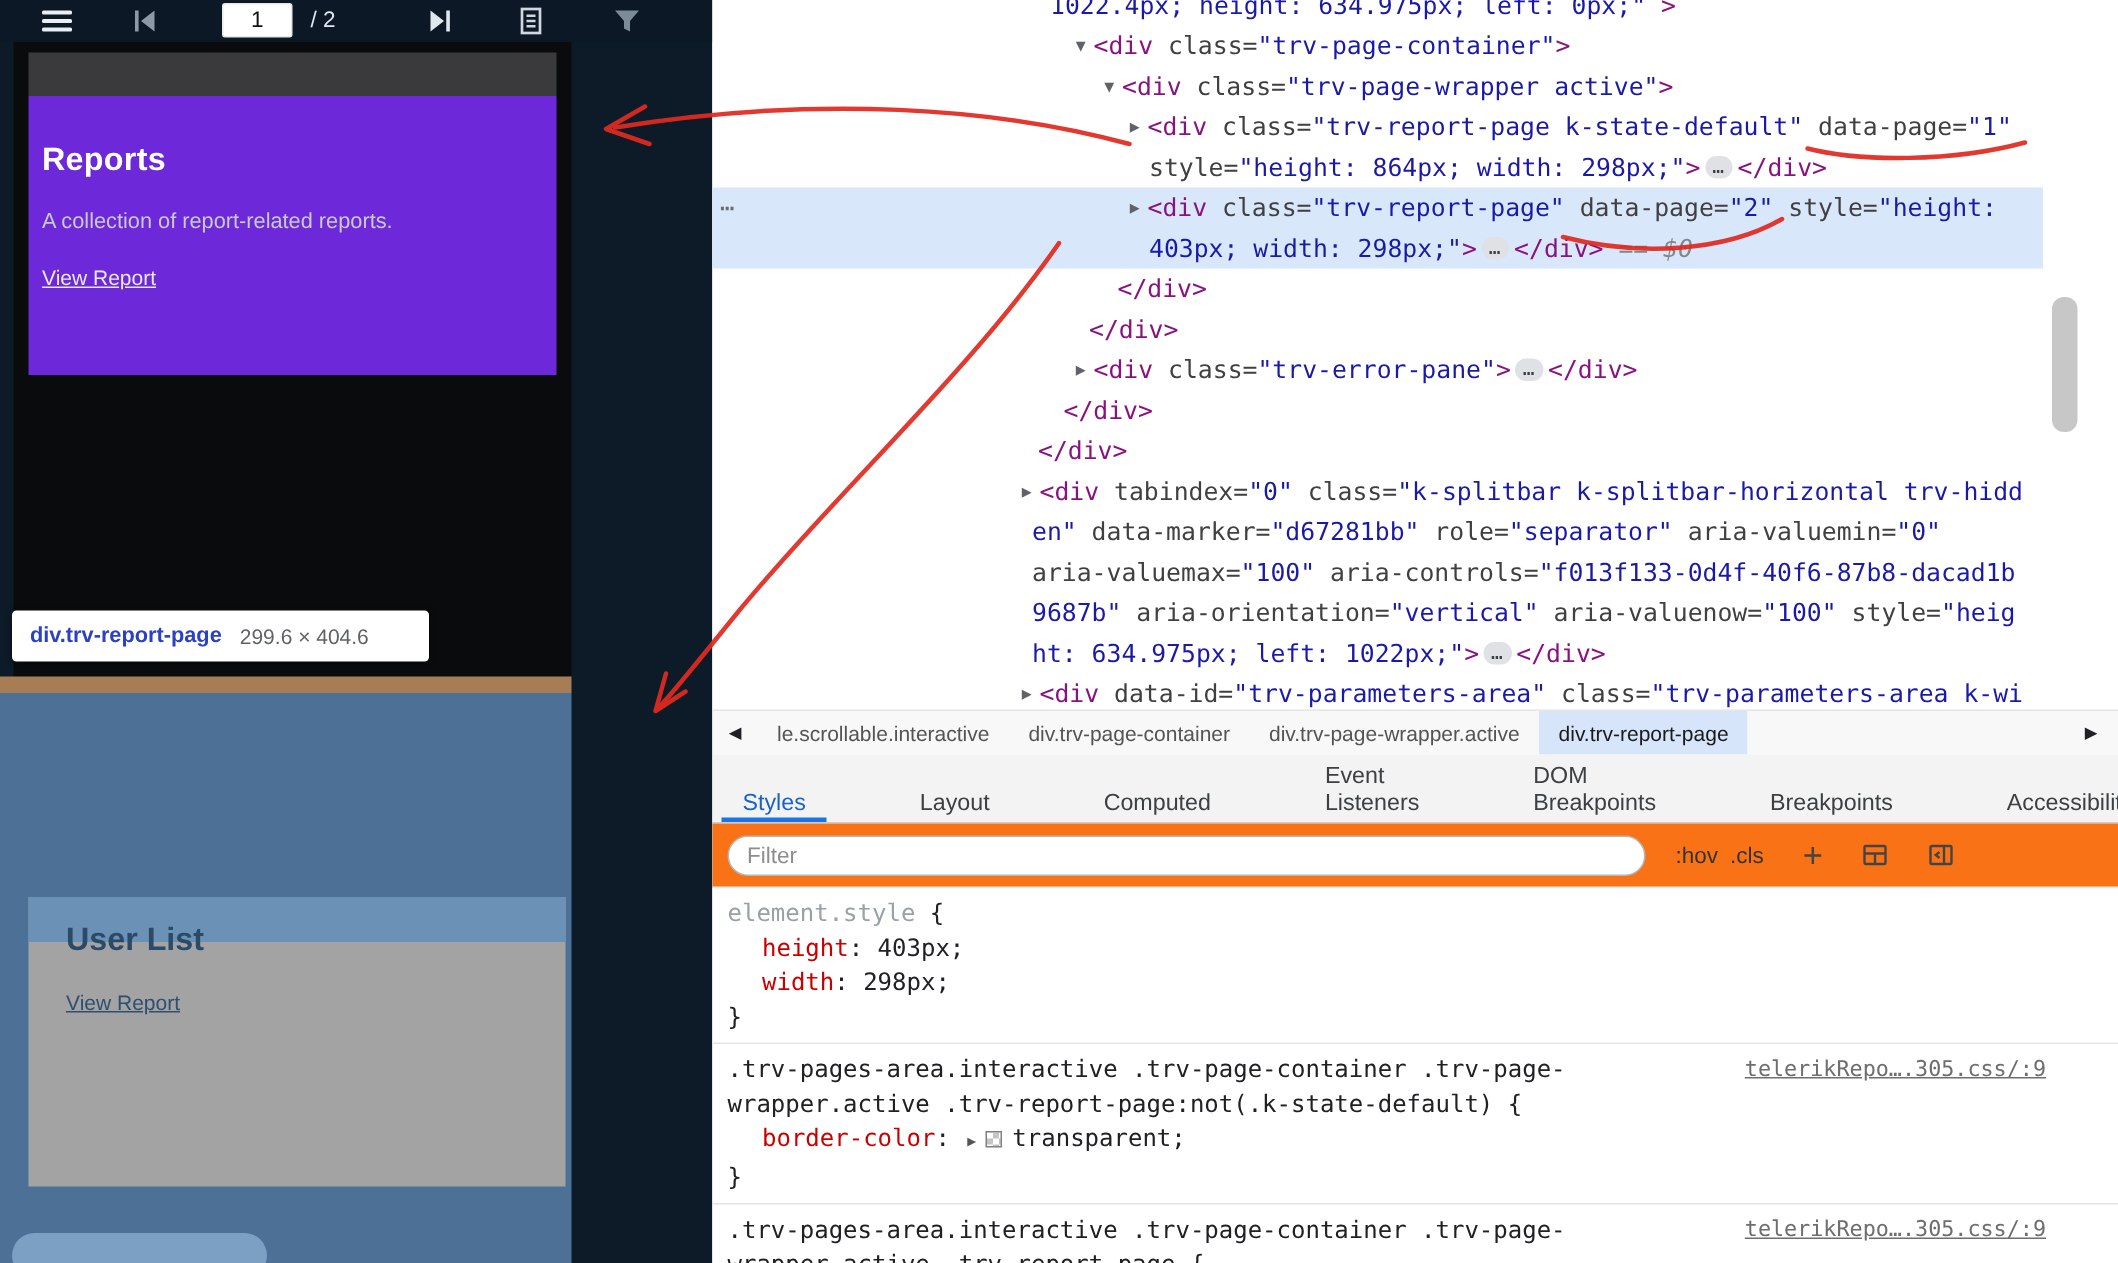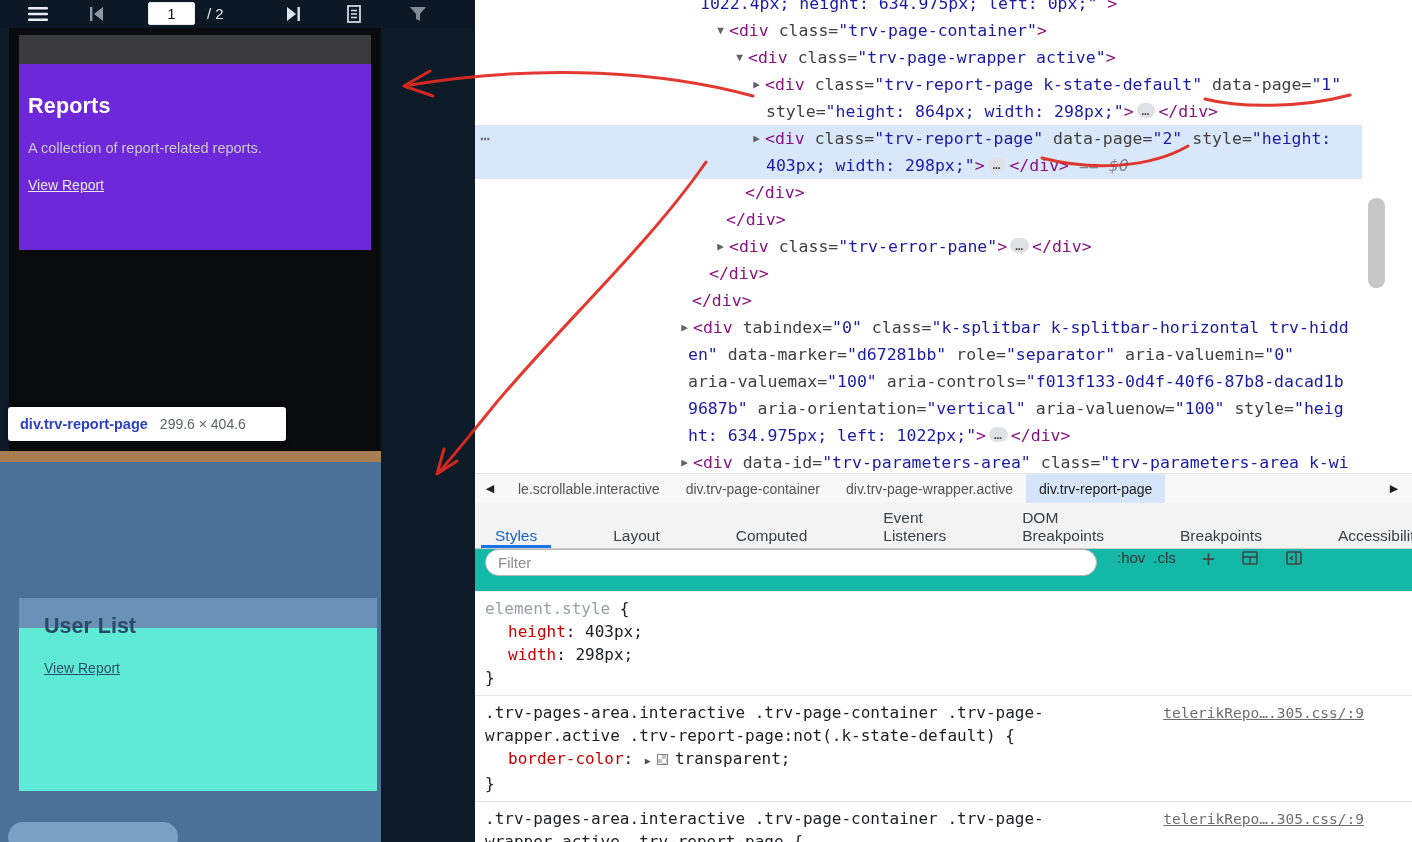--- a/index.html
+++ b/index.html
@@ -18,21 +18,21 @@
   .page1{position:absolute;left:9px;top:0;width:372px;height:423px;background:#0a0b0d;}
   .card1{position:absolute;left:10px;top:7px;width:352px;}
   .card1-strip{height:29px;background:#3a3a3d;}
   .card1-body{height:186px;background:#6d28d9;padding:30px 20px 0 9px;}
   .card1-body h2{margin:0;font-size:21.5px;font-weight:bold;color:#fff;letter-spacing:.2px;}
   .card1-body p{margin:21px 0 0;font-size:14.5px;color:#c9c9c9;}
   .card1-body a{display:inline-block;margin-top:21px;font-size:14px;color:#e9e9e9;text-decoration:underline;cursor:pointer;}
 
   .margin-strip{position:absolute;left:0;top:423px;width:381px;height:11px;background:#a77e54;}
   .page2{position:absolute;left:0;top:434px;width:381px;height:380px;background:#4d7096;}
-  .card2{position:absolute;left:19px;top:136px;width:358px;height:193px;background:#5eead4;padding:16px 20px 0 25px;}
+  .card2{position:absolute;left:19px;top:136px;width:358px;height:193px;background:#a3a3a3;padding:16px 20px 0 25px;}
   .card2::before{content:"";position:absolute;left:0;top:0;width:100%;height:30px;background:#6b92b6;}
   .card2 h2{position:relative;margin:0;font-size:21.5px;font-weight:bold;color:#2a4a68;}
   .card2 p{position:relative;margin:21px 0 0;font-size:14.5px;color:#2f4f6e;}
   .card2 a{position:relative;display:inline-block;margin-top:21px;font-size:14px;color:#2f4f6e;text-decoration:underline;cursor:pointer;}
   .blob{position:absolute;left:8px;top:360px;width:170px;height:30px;border-radius:15px;background:#7ba0c4;}
 
   .tooltip{position:absolute;left:8px;top:379px;width:278px;height:34px;background:#fff;border-radius:3px;
     box-shadow:0 1px 5px rgba(0,0,0,.4);display:flex;align-items:center;gap:12px;padding:0 12px;z-index:6;}
   .tt-el{color:#2c40c2;font-size:14.5px;font-weight:600;white-space:nowrap;}
   .tt-dim{color:#5f6368;font-size:14px;white-space:nowrap;}
@@ -61,22 +61,22 @@
   .crumbs{display:flex;height:100%;align-items:center;overflow:hidden;}
   .crumb{padding:0 13px;font-size:14px;color:#545454;line-height:30px;white-space:nowrap;cursor:pointer;}
   .crumb.sel{background:#d6e5f9;color:#1a1a1a;}
 
   .tabs{position:absolute;left:0;top:503px;width:100%;height:46px;background:#f3f3f3;border-bottom:1px solid #ccc;
     display:flex;align-items:flex-end;padding-left:6px;gap:48px;}
   .tab{padding:0 14px;font-size:15.5px;color:#3c4043;display:flex;align-items:center;cursor:pointer;
     border-bottom:3px solid transparent;}
   .tab.active{color:#1a63c6;border-bottom-color:#1a73e8;}
 
-  .filter-bar{position:absolute;left:0;top:549px;width:100%;height:43px;background:#14b8a6;border-bottom:1px solid #ececec;
-    display:flex;padding:0 10px;}
+  .filter-bar{position:absolute;left:0;top:549px;width:100%;height:43px;background:#f97316;border-bottom:1px solid #ececec;
+    display:flex;align-items:center;padding:0 10px;}
   .filter-input{width:612px;height:27px;border:1px solid #b6b6b6;border-radius:14px;padding:0 12px;font-size:15px;
     color:#222;outline:none;background:#fff;}
   .filter-input::placeholder{color:#8d8d8d;}
   .ctl{color:#333;cursor:pointer;user-select:none;}
   .ctl.hov{margin-left:20px;font-size:15px;}
   .ctl.cls{margin-left:8px;font-size:15px;}
   .ctl.plus{margin-left:26px;font-size:23px;line-height:20px;color:#444;}
   .fb-icon{margin-left:26px;width:18px;height:18px;cursor:pointer;}
 
   .styles-pane{position:absolute;left:0;top:592px;width:100%;height:250px;overflow:hidden;background:#fff;}

